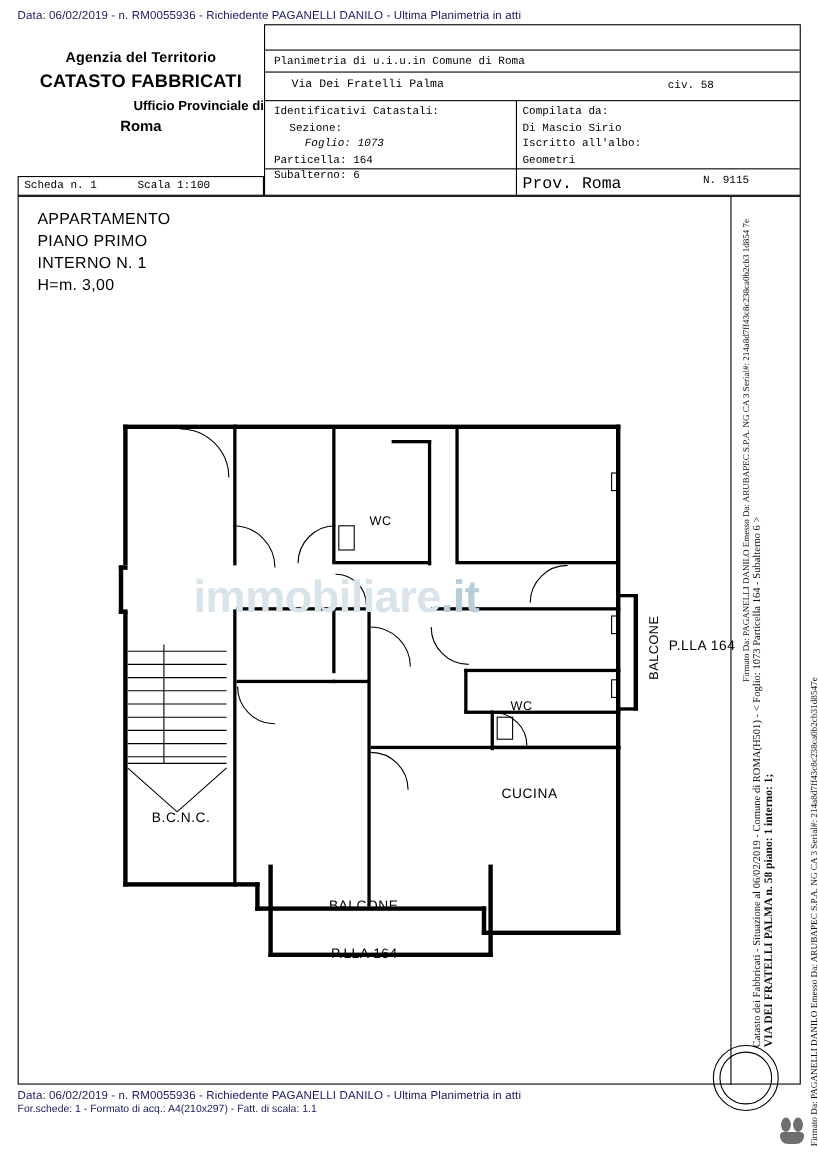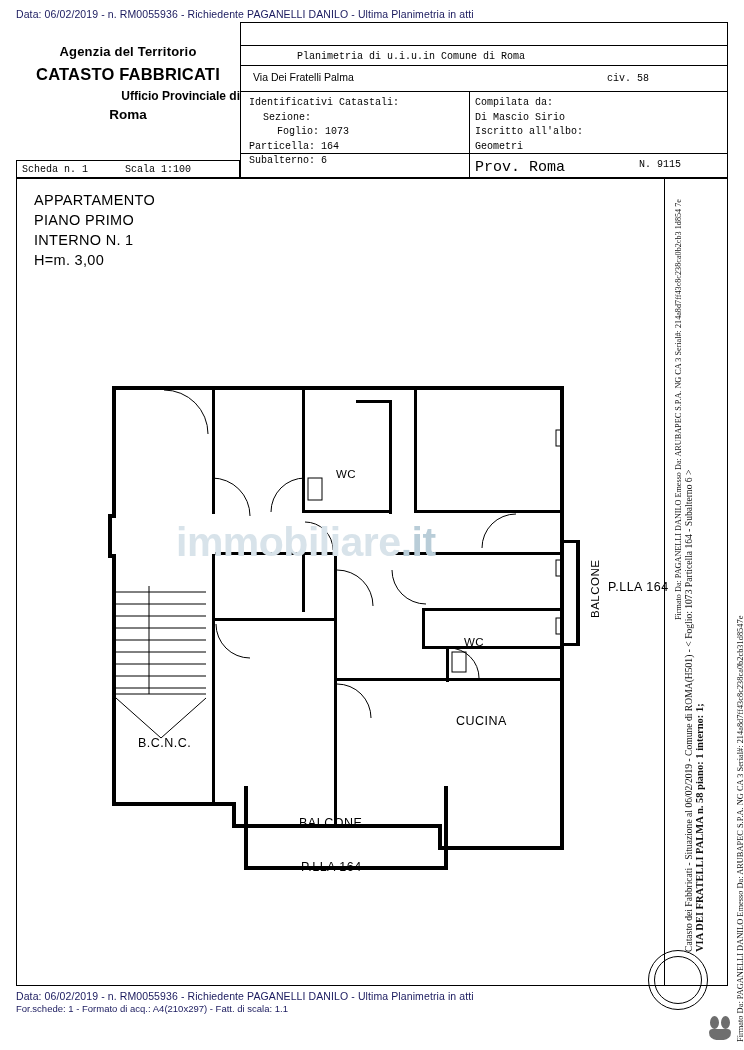--- a/index.html
+++ b/index.html
@@ -113,43 +113,42 @@
     font-family: "Liberation Mono", monospace;
   }
   .dic .num { font-family: "Liberation Serif", serif; font-size: 12px; }
   .dic .del { font-size: 9px; }
   .dic .dt { font-family: "Liberation Serif", serif; font-size: 11.5px; }
   .plan-line {
     position: absolute;
     left: 8px; top: 28px;
     font-size: 10px;
     font-family: "Liberation Mono", monospace;
-    margin-left: 48px;
   }
   .via-line {
     position: absolute;
-    left: 12px; top: 48px;
+    left: 24px; top: 48px;
     font-size: 10.5px;
-    font-family: Liberation Sans, sans-serif;
+    font-family: Liberation Mono, monospace;
   }
   .civ {
     position: absolute;
     left: 366px; top: 50px;
     font-size: 10px;
     font-family: "Liberation Mono", monospace;
   }
   .ident {
     position: absolute;
     left: 8px; top: 73px;
     font-size: 10px;
     font-family: "Liberation Mono", monospace;
     line-height: 14.5px;
   }
   .ident .ind1 { padding-left: 14px; }
-  .ident .ind2 { padding-left: 28px; }
+  .ident .ind2 { padding-left: 28px; font-style: italic; }
   .compil {
     position: absolute;
     left: 234px; top: 73px;
     font-size: 10px;
     font-family: "Liberation Mono", monospace;
     line-height: 14.5px;
   }
   .prov {
     position: absolute;
     left: 234px; top: 136px;

